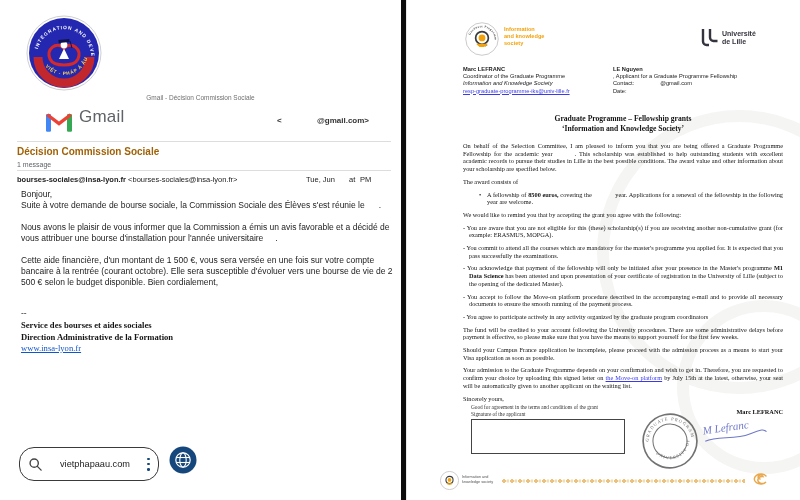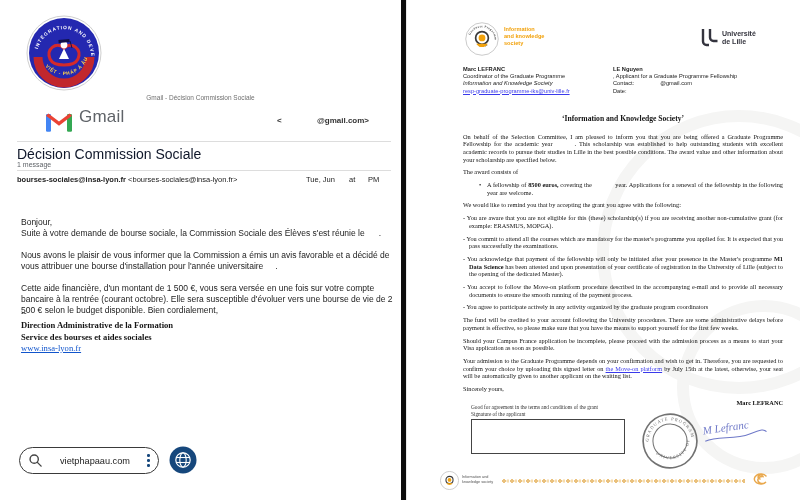--- a/index.html
+++ b/index.html
@@ -5,30 +5,30 @@
   html,body{margin:0;padding:0;background:#888;}
   #stage{position:relative;width:800px;height:500px;background:#fff;overflow:hidden;
          font-family:"Liberation Sans",sans-serif;}
   .abs{position:absolute;}
   
   #left{position:absolute;left:0;top:0;width:401px;height:500px;background:#fff;}
   .print-header{top:94px;left:0;width:100%;text-align:center;font-size:6.5px;color:#6f6f6f;}
   .gmail-word{left:79px;top:107px;font-size:17px;color:#5f6368;letter-spacing:.2px;}
   .recip{font-size:8px;font-weight:600;color:#333;}
   .hr{height:1px;background:#ddd;}
-  .subject{left:17px;top:146px;font-size:14px;font-weight:normal;color:#0f172a;}
+  .subject{left:17px;top:146px;font-size:10px;font-weight:bold;color:#a16207;}
   .msgcount{left:17px;top:161px;font-size:7px;color:#5f6368;}
   .fromrow{font-size:7.5px;color:#222;}
-  .mailbody{left:21px;top:189px;width:374px;font-size:8.5px;line-height:11px;color:#1c1c1c;margin-top:28px;}
+  .mailbody{left:21px;top:189px;width:374px;font-size:8.5px;line-height:11px;color:#1c1c1c;}
   .mailbody p{margin:0 0 11px 0;}
   .gap{display:inline-block;height:1px;}
   .sigserif{left:21px;top:320px;font-family:"Liberation Serif",serif;font-weight:bold;
             font-size:8.6px;line-height:11.5px;color:#141414;}
   .link{color:#1155cc;text-decoration:underline;cursor:pointer;}
-  .pill{left:19px;top:447px;width:140px;height:27px;border:1.6px solid #3a3a3a;border-radius:15px;
+  .pill{left:19px;top:447px;width:140px;height:34px;border:1.6px solid #3a3a3a;border-radius:15px;
         display:flex;align-items:center;box-sizing:border-box;padding:0 8px;}
   .pill .q{flex:1;text-align:center;font-size:9.2px;color:#222;}
   .kebab{width:3px;height:13px;display:flex;flex-direction:column;justify-content:space-between;}
   .kebab i{width:2.6px;height:2.6px;border-radius:50%;background:#16477c;}
   
   #divider{left:401px;top:0;width:5px;height:500px;background:#0c0c0c;}
   
   #right{position:absolute;left:406px;top:0;width:394px;height:500px;background:#fff;
          font-family:"Liberation Serif",serif;border-left:1px solid #e8e8e8;}
   .wm{border-radius:50%;border:12px solid #f5f5f4;}
@@ -103,39 +103,39 @@
     <div class="abs subject">Décision Commission Sociale</div>
     <div class="abs msgcount">1 message</div>
     <div class="abs hr" style="left:17px;top:170px;width:374px"></div>
 
     <div class="abs fromrow" style="left:17px;top:175px">
       <b>bourses-sociales@insa-lyon.fr</b>
       <span>&lt;bourses-sociales@insa-lyon.fr&gt;</span>
     </div>
     <span class="abs fromrow" style="left:306px;top:175px">Tue, Jun</span>
     <span class="abs fromrow" style="left:349px;top:175px">at</span>
-    <span class="abs fromrow" style="left:368px;top:175px">PM</span>
+    <span class="abs fromrow" style="left:360px;top:175px">PM</span>
 
     <div class="abs mailbody">
       <p>
         <span>Bonjour,</span><br>
         <span>Suite à votre demande de bourse sociale, la Commission Sociale des Élèves s'est réunie le</span><span class="gap" style="width:14px"></span><span>.</span>
       </p>
       <p>
         <span>Nous avons le plaisir de vous informer que la Commission a émis un avis favorable et a décidé de vous attribuer une bourse d'installation pour l'année universitaire</span><span class="gap" style="width:12px"></span><span>.</span>
       </p>
       <p>
         <span>Cette aide financière, d'un montant de 1 500 €, vous sera versée en une fois sur votre compte bancaire à la rentrée (courant octobre). Elle sera susceptible d'évoluer vers une bourse de vie de 2 500 € selon le budget disponible. Bien cordialement,</span>
       </p>
     </div>
 
     <div class="abs" style="left:21px;top:308px;font-size:8.5px;color:#333">--</div>
     <div class="abs sigserif">
+      <div>Service des bourses et aides sociales</div>
       <div>Direction Administrative de la Formation</div>
-      <div>Service des bourses et aides sociales</div>
       <div class="link" style="font-weight:normal">www.insa-lyon.fr</div>
     </div>
 
     <div class="abs pill">
       <svg width="15" height="15" viewBox="0 0 16 16">
         <circle cx="6.6" cy="6.6" r="4.4" fill="none" stroke="#454545" stroke-width="1.5"></circle>
         <line x1="10" y1="10" x2="14" y2="14" stroke="#454545" stroke-width="1.5" stroke-linecap="round"></line>
       </svg>
       <span class="q">vietphapaau.com</span>
       <span class="kebab">
@@ -201,20 +201,21 @@
       <div class="nm">LE Nguyen</div>
       <div>, Applicant for a Graduate Programme Fellowship</div>
       <div>
         <span>Contact:</span><span class="gap" style="width:26px"></span><span>@gmail.com</span>
       </div>
       <div>Date:</div>
     </div>
 
     <div class="abs letterbody">
       <div class="ltitle">
+        <div>Graduate Programme – Fellowship grants</div>
         <div>‘Information and Knowledge Society’</div>
       </div>
       <p>
         <span>On behalf of the Selection Committee, I am pleased to inform you that you are being offered a Graduate Programme Fellowship for the academic year</span><span class="gap" style="width:22px"></span><span>. This scholarship was established to help outstanding students with excellent academic records to pursue their studies in Lille in the best possible conditions. The award value and other information about your scholarship are specified below.</span>
       </p>
       <p>The award consists of</p>
       <p class="bullet1">
         <span class="mk">•</span>
         <span>A fellowship of </span><b>8500 euros,</b><span> covering the </span><span class="gap" style="width:20px"></span><span> year. Applications for a renewal of the fellowship in the following year are welcome.</span>
       </p>

